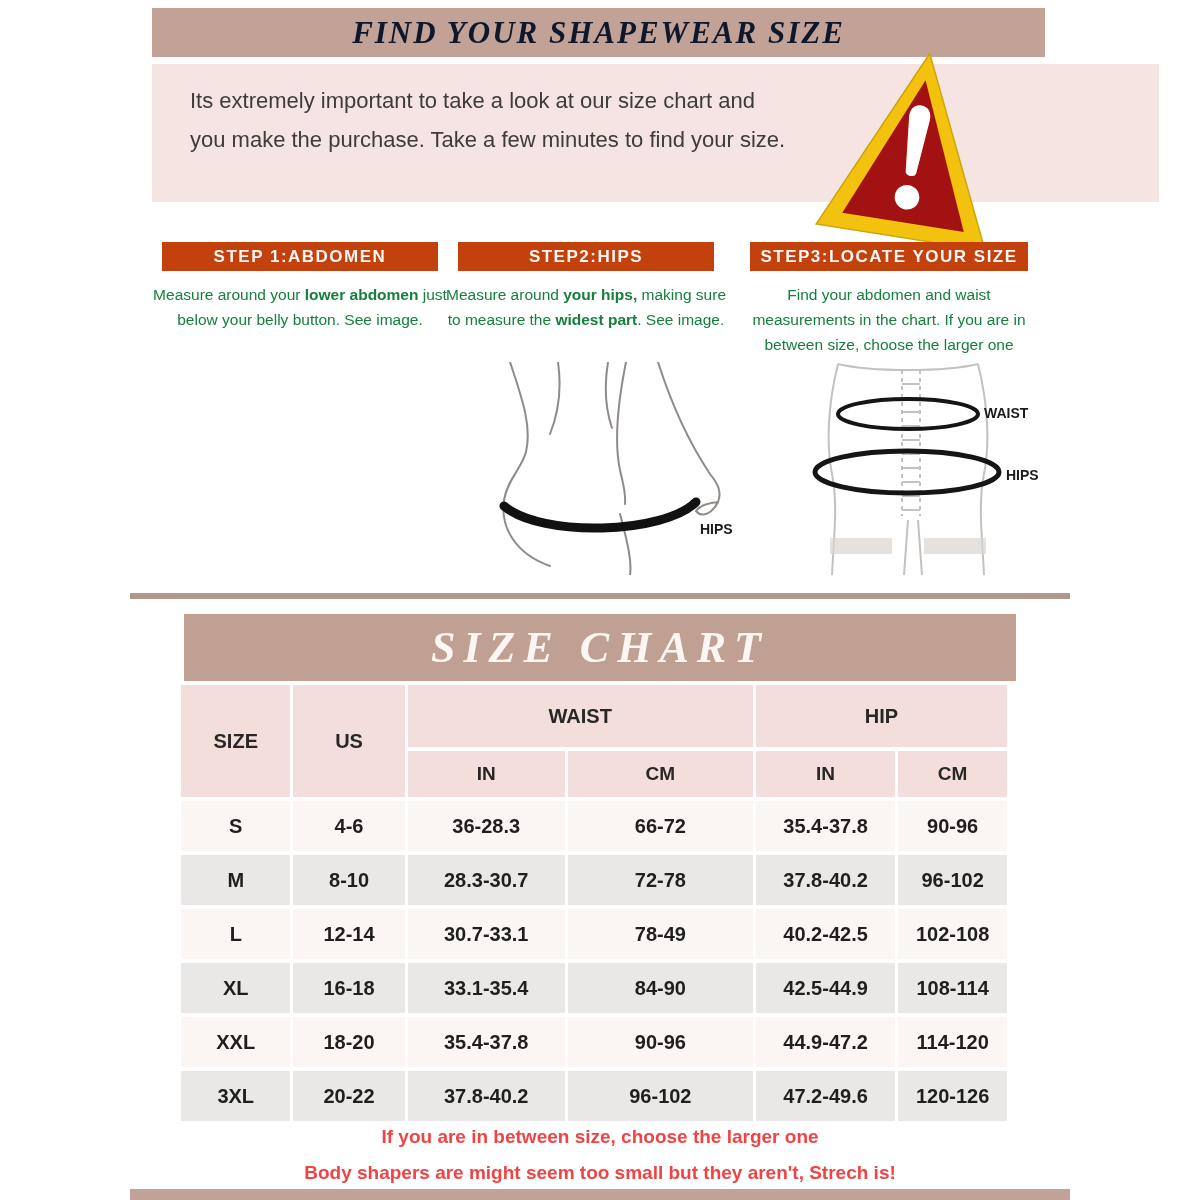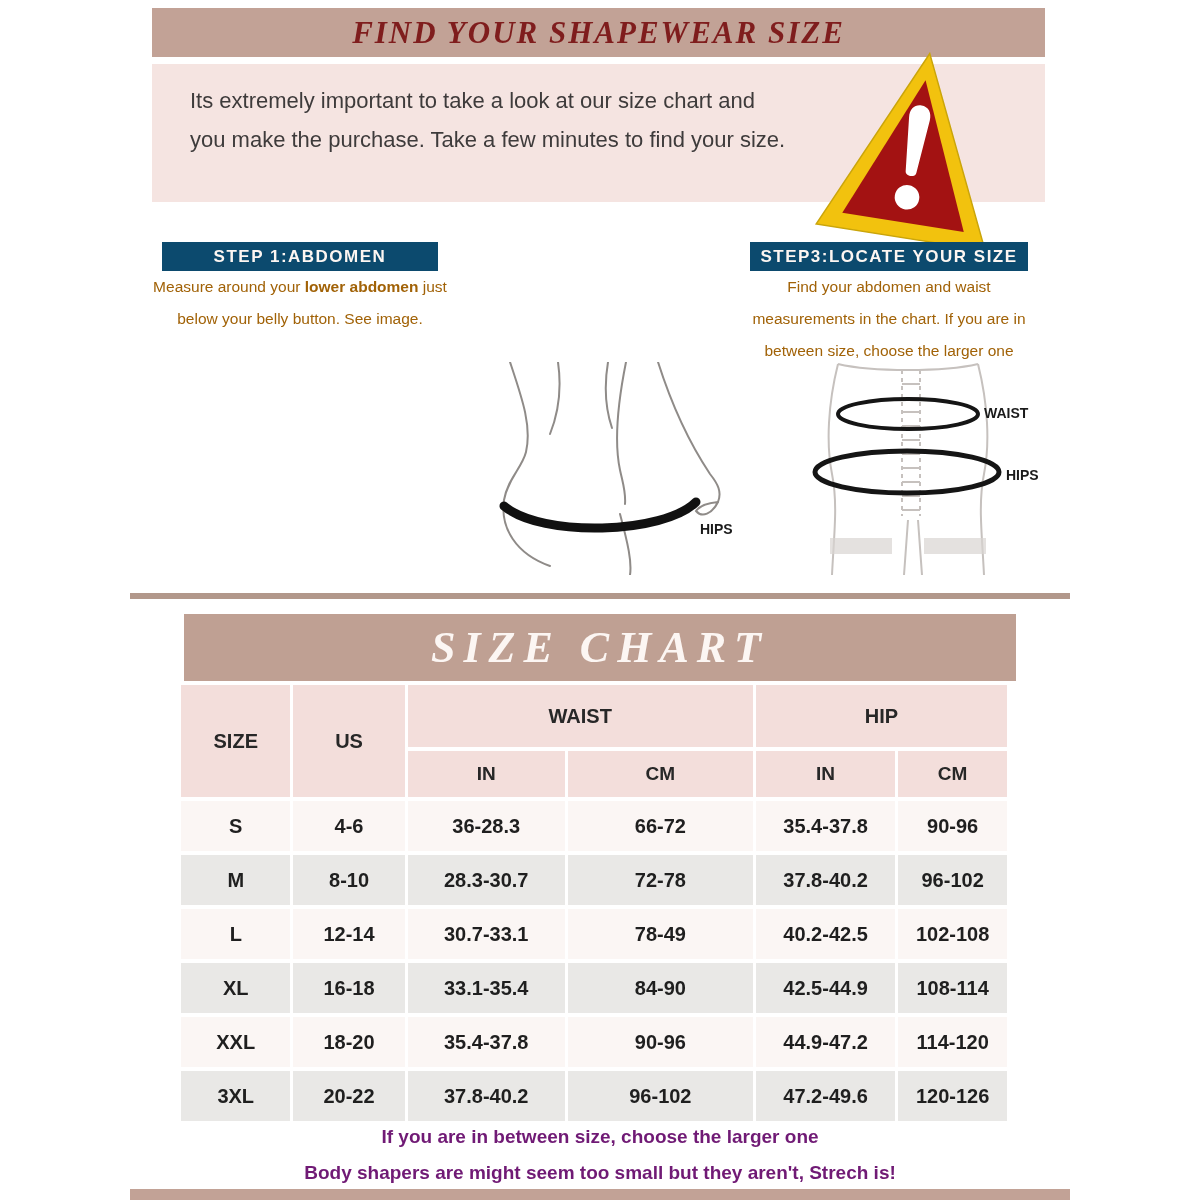--- a/index.html
+++ b/index.html
@@ -3,33 +3,33 @@
 <meta charset="utf-8">
 <style>
   html,body{margin:0;padding:0;background:#ffffff;}
   .canvas{position:relative;width:1200px;height:1200px;background:#ffffff;overflow:hidden;
           font-family:"Liberation Sans", sans-serif;}
 
   
   .title-bar{position:absolute;left:152px;top:8px;width:893px;height:49px;background:#c2a296;
              display:flex;align-items:center;justify-content:center;}
   .title-bar span{font-family:"Liberation Serif", serif;font-style:italic;font-weight:bold;
-                  font-size:31px;color:#7f1d1d;letter-spacing:2px;}
-  .intro-panel{position:absolute;left:152px;top:64px;width:893px;height:138px;background:#f5e4e1;}
+                  font-size:31px;color:#0f172a;letter-spacing:2px;}
+  .intro-panel{position:absolute;left:152px;top:64px;width:1007px;height:138px;background:#f5e4e1;}
   .intro-text{position:absolute;left:38px;top:17px;font-size:22px;color:#3e3b3b;line-height:39px;}
   .warning-wrap{position:absolute;left:826px;top:48px;width:180px;height:185px;transform:rotate(9deg);}
 
   
   .step-col{position:absolute;top:242px;text-align:center;}
   .step-col.c1{left:150px;width:300px;}
   .step-col.c2{left:446px;width:280px;}
   .step-col.c3{left:738px;width:302px;}
-  .step-bar{height:29px;line-height:29px;background:#0c4a6e;color:#fdf6f2;font-weight:bold;
+  .step-bar{height:29px;line-height:29px;background:#c2410c;color:#fdf6f2;font-weight:bold;
             font-size:17px;letter-spacing:1.5px;margin:0 12px;}
-  .step-text{font-size:15.5px;line-height:32px;color:#a16207;}
+  .step-text{margin-top:11px;font-size:15.5px;line-height:25px;color:#15803d;}
 
   
   .fig{position:absolute;}
   .fig.f1{left:150px;top:362px;width:320px;height:213px;}
   .fig.f2{left:458px;top:362px;width:300px;height:213px;}
   .fig.f3{left:772px;top:358px;width:288px;height:217px;}
   .fig svg{width:100%;height:100%;display:block;}
 
   
   .divider-bar{position:absolute;left:130px;top:593px;width:940px;height:6px;background:#b2988b;}
@@ -43,21 +43,21 @@
   .size-table{position:absolute;left:178px;top:681px;width:832px;border-collapse:separate;
               border-spacing:3px 4px;table-layout:fixed;}
   .size-table th{background:#f3dedb;font-size:20px;font-weight:bold;color:#272727;}
   .size-table tr.hrow1 th{height:60px;}
   .size-table tr.hrow2 th{height:44px;font-size:19px;margin-left:8px;}
   .size-table td{height:48px;text-align:center;font-size:20px;font-weight:bold;color:#1f1f1f;}
   .size-table tr.row-light td{background:#fbf6f4;}
   .size-table tr.row-gray td{background:#e9e8e6;}
 
   
-  .note{position:absolute;left:0;width:1200px;text-align:center;font-weight:bold;color:#701a75;}
+  .note{position:absolute;left:0;width:1200px;text-align:center;font-weight:bold;color:#ef4444;}
   .note.n1{top:1126px;font-size:19px;}
   .note.n2{top:1162px;font-size:19px;}
 </style>
 </head>
 <body>
 
 <div class="canvas">
 
   <div class="title-bar">
     <span>FIND YOUR SHAPEWEAR SIZE</span>
@@ -75,20 +75,24 @@
       <polygon points="60,3 117,127 3,127" fill="#f2c20e" stroke="#caa50b" stroke-width="1"></polygon>
       <polygon points="60,21 101,117 19,117" fill="#a31212"></polygon>
       <path d="M60,38 C64.5,38 67.5,41.5 67,47 L63.6,83 C63.3,86.5 56.7,86.5 56.4,83 L53,47 C52.5,41.5 55.5,38 60,38 Z" fill="#ffffff"></path>
       <circle cx="60" cy="100" r="8.2" fill="#ffffff"></circle>
     </svg>
   </div>
 
   <div class="step-col c1">
     <div class="step-bar">STEP 1:ABDOMEN</div>
     <div class="step-text"><span>Measure around your </span><b>lower abdomen</b><span> just below your belly button. See image.</span></div>
+  </div>
+  <div class="step-col c2">
+    <div class="step-bar">STEP2:HIPS</div>
+    <div class="step-text"><span>Measure around </span><b>your hips,</b><span> making sure to measure the </span><b>widest part</b><span>. See image.</span></div>
   </div>
   <div class="step-col c3">
     <div class="step-bar">STEP3:LOCATE YOUR SIZE</div>
     <div class="step-text"><span>Find your abdomen and waist measurements in the chart. If you are in between size, choose the larger one</span></div>
   </div>
 
 
   <div class="fig f2">
     <svg viewBox="0 0 300 213">
       <g stroke="#8f8b88" stroke-width="2" fill="none" stroke-linecap="round">

